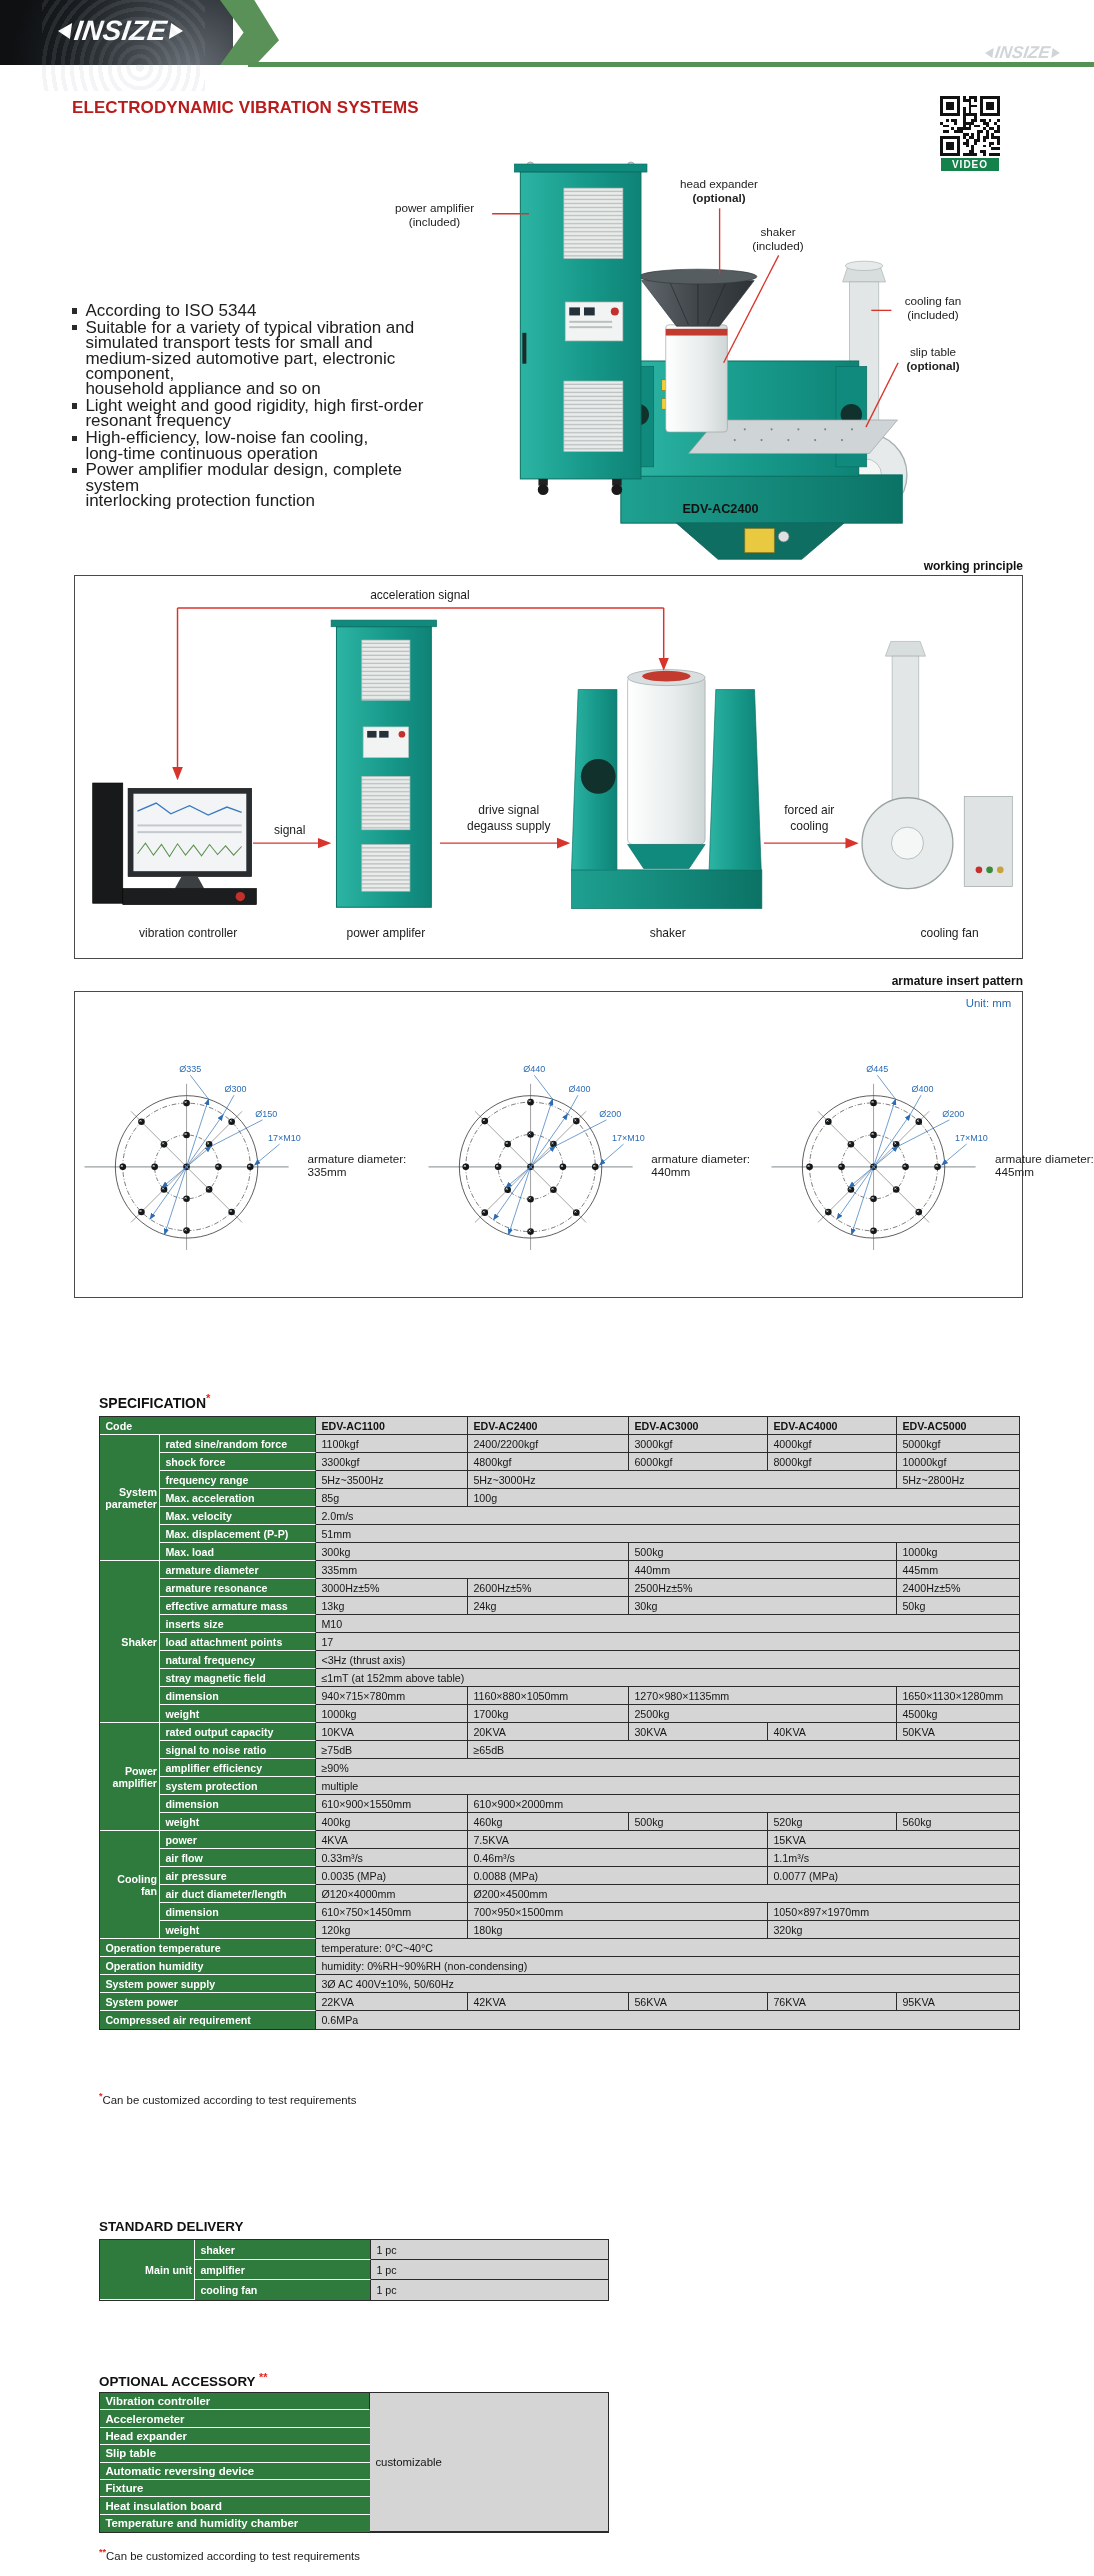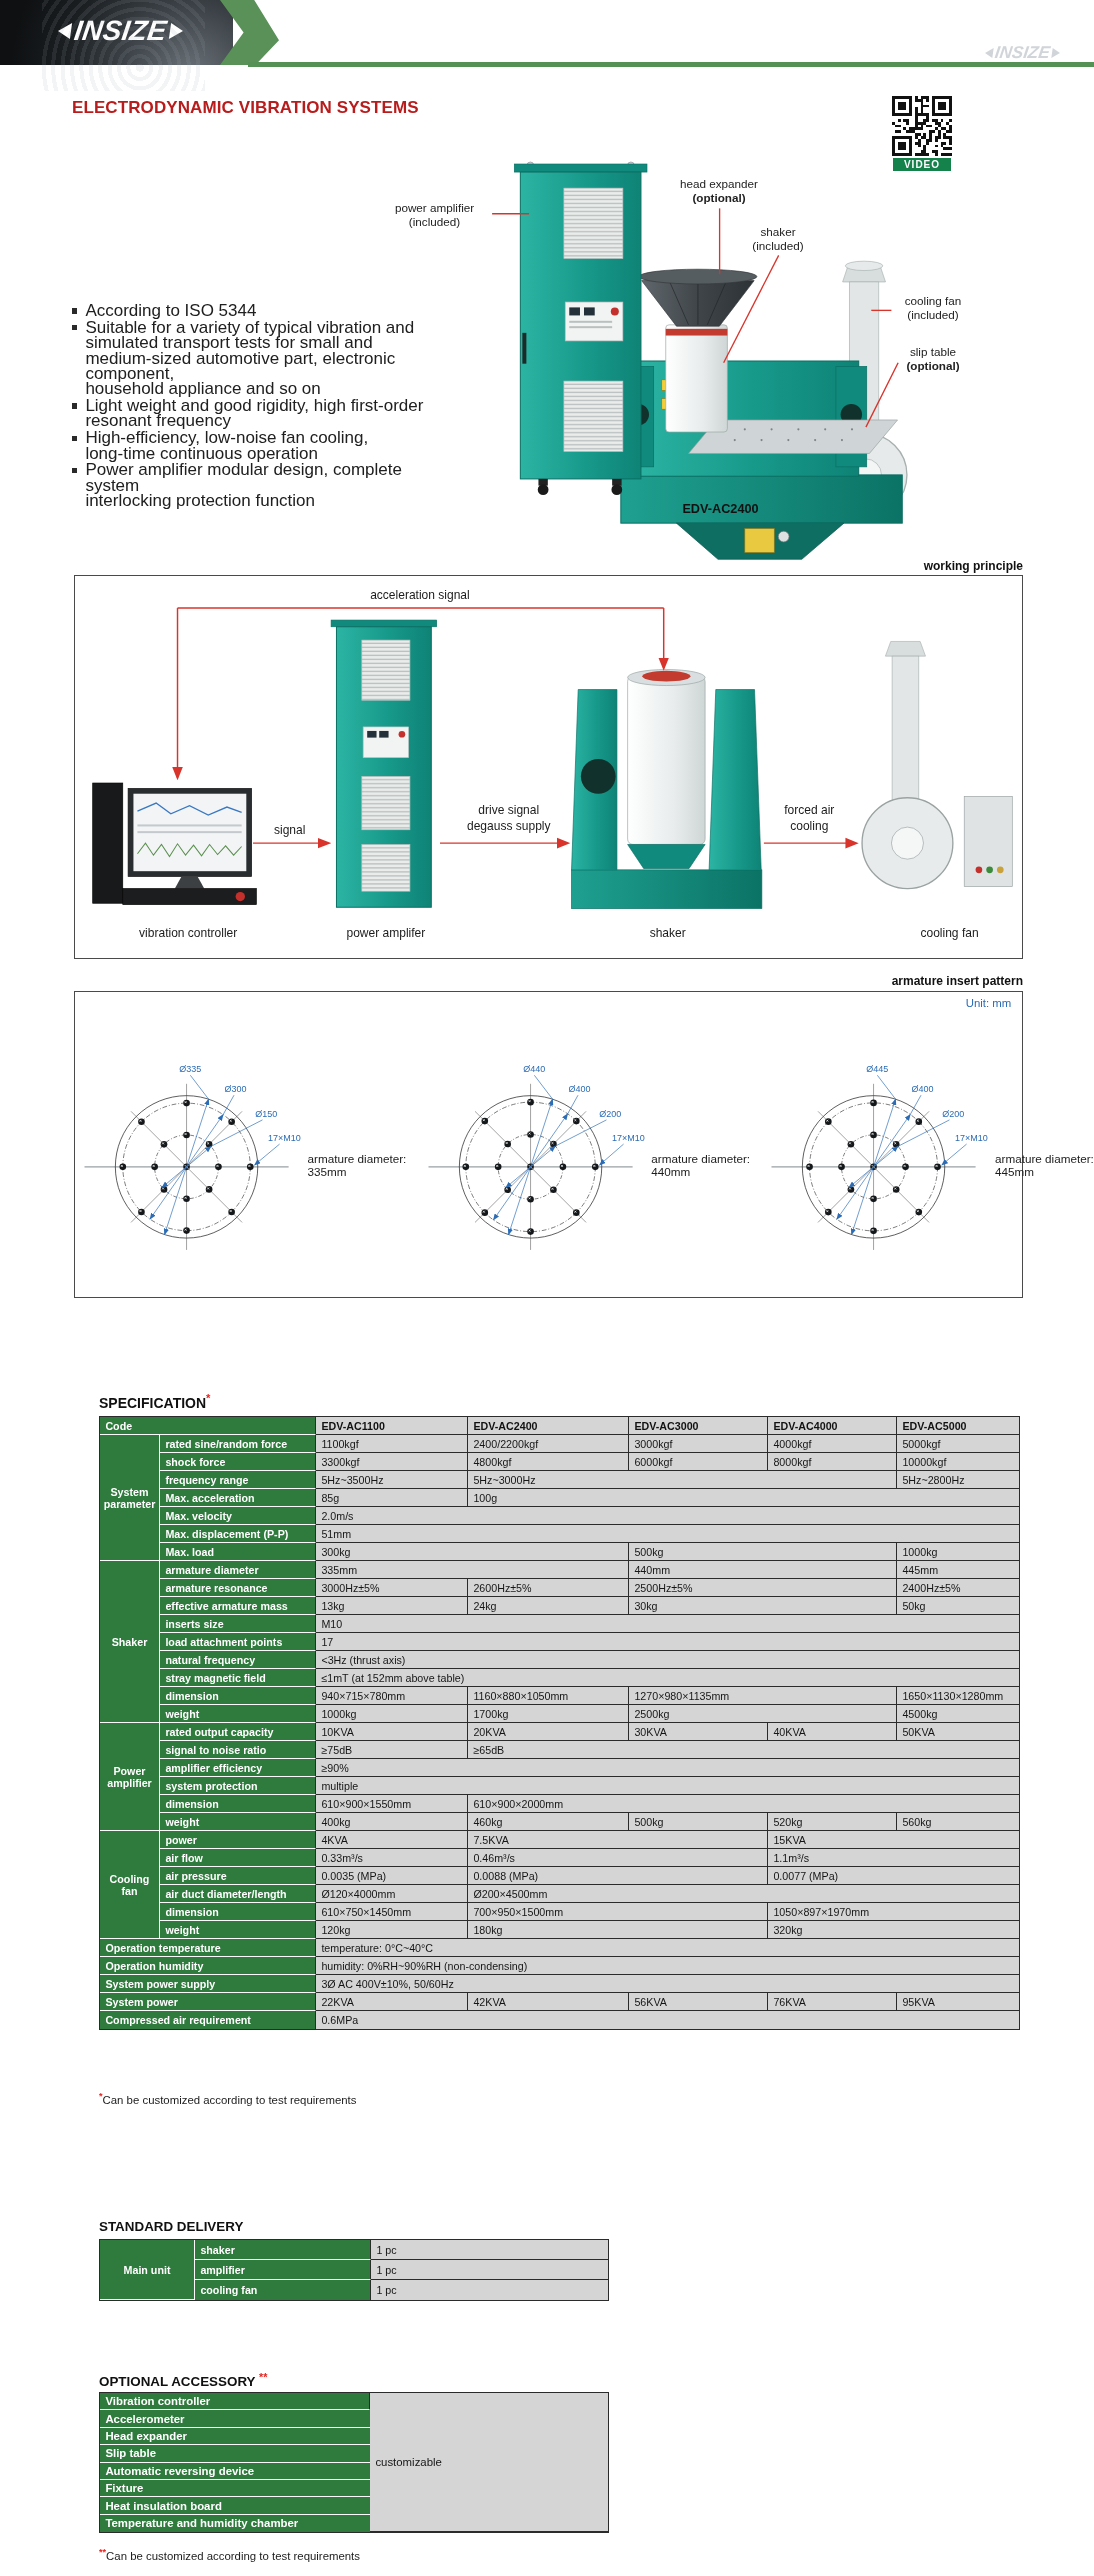--- a/index.html
+++ b/index.html
@@ -25,21 +25,21 @@
   .green-line{position:absolute;left:248px;top:62px;right:0;height:4.7px;background:#559055}
   .watermark{position:absolute;right:35px;top:43px;display:flex;align-items:center;gap:2px;
     transform:skewX(-8deg);opacity:.85}
   .watermark .wm-text{font-size:17px;font-weight:bold;font-style:italic;color:#c9ced3}
   .watermark .tri{border-top-width:5.4px;border-bottom-width:5.4px}
   .watermark .tri-l{border-right:8px solid #c9ced3}
   .watermark .tri-r{border-left:8px solid #c9ced3}
 
   
   .page-title{position:absolute;left:72px;top:98px;font-size:17px;font-weight:bold;color:#b91c1c;letter-spacing:0.1px}
-  .qr-wrap{position:absolute;left:892px;top:96px;width:60px}
+  .qr-wrap{position:absolute;left:940px;top:96px;width:60px}
   .qr-wrap svg{display:block;width:60px;height:60px;background:#fff}
   .video-badge{margin-top:1.3px;height:14.8px;background:#15814b;border:1.3px solid #fff;color:#fff;
     font-weight:bold;font-size:10px;display:flex;align-items:center;justify-content:center;letter-spacing:1px}
 
   
   .features{position:absolute;left:70px;top:303px;width:386px;list-style:none;font-size:17px;line-height:15.4px;color:#202020}
   .features li{position:relative;padding-left:15.4px;margin-bottom:1.3px}
   .features li::before{content:"";position:absolute;left:2px;top:5.4px;width:5.4px;height:5.4px;background:#2a2a2a}
   .product-art{position:absolute;left:463px;top:160px;width:510px;height:402px}
   .leads{position:absolute;left:376px;top:168px;width:604px;height:376px;pointer-events:none}
@@ -71,21 +71,21 @@
   #spec-title{top:1392px;font-size:14px}
   sup.red{color:#e8211d;font-weight:bold;font-size:.8em}
   .dataTable{position:absolute;border-collapse:separate;border-spacing:0;border:1.3px solid #2b2b2b;table-layout:fixed;background:#fff}
   .dataTable td{height:18px;padding:0.7px 5.4px;font-size:10.7px;background:#d5d5d5;color:#161616;
     border-right:1.3px solid #2b2b2b;border-bottom:1.3px solid #2b2b2b;overflow:hidden;white-space:nowrap;vertical-align:middle}
   .dataTable td.g{background:#2f7a3d;color:#fff;font-weight:bold;border-right-color:#fbfbfb;border-bottom-color:#fbfbfb;white-space:normal}
   .dataTable td.glabel,.dataTable td.gfull{border-right-color:#2b2b2b}
   .dataTable td.vh{font-weight:bold;color:#121212}
   .dataTable tr:last-child td{border-bottom:none}
   .dataTable td:last-child{border-right:none}
-  .dataTable td.ggroup{padding:0.7px 2px;line-height:1.12;text-align:center}
+  .dataTable td.ggroup{padding:0.7px 2px;line-height:1.12;text-align:right}
   #spec-table{left:99px;top:1416px;width:921px}
   #delivery-table{left:99px;top:2239px;width:510px}
   #delivery-table td{height:20px}
   #optional-table{left:99px;top:2392px;width:510px}
   #optional-table td{height:17.4px;font-size:11.4px}
   .footnote{position:absolute;left:99px;font-size:11.4px;color:#1c1c1c}
   #spec-footnote{top:2091px}
   #delivery-title{top:2219px}
   #optional-title{top:2371px}
   #optional-footnote{top:2547px}

